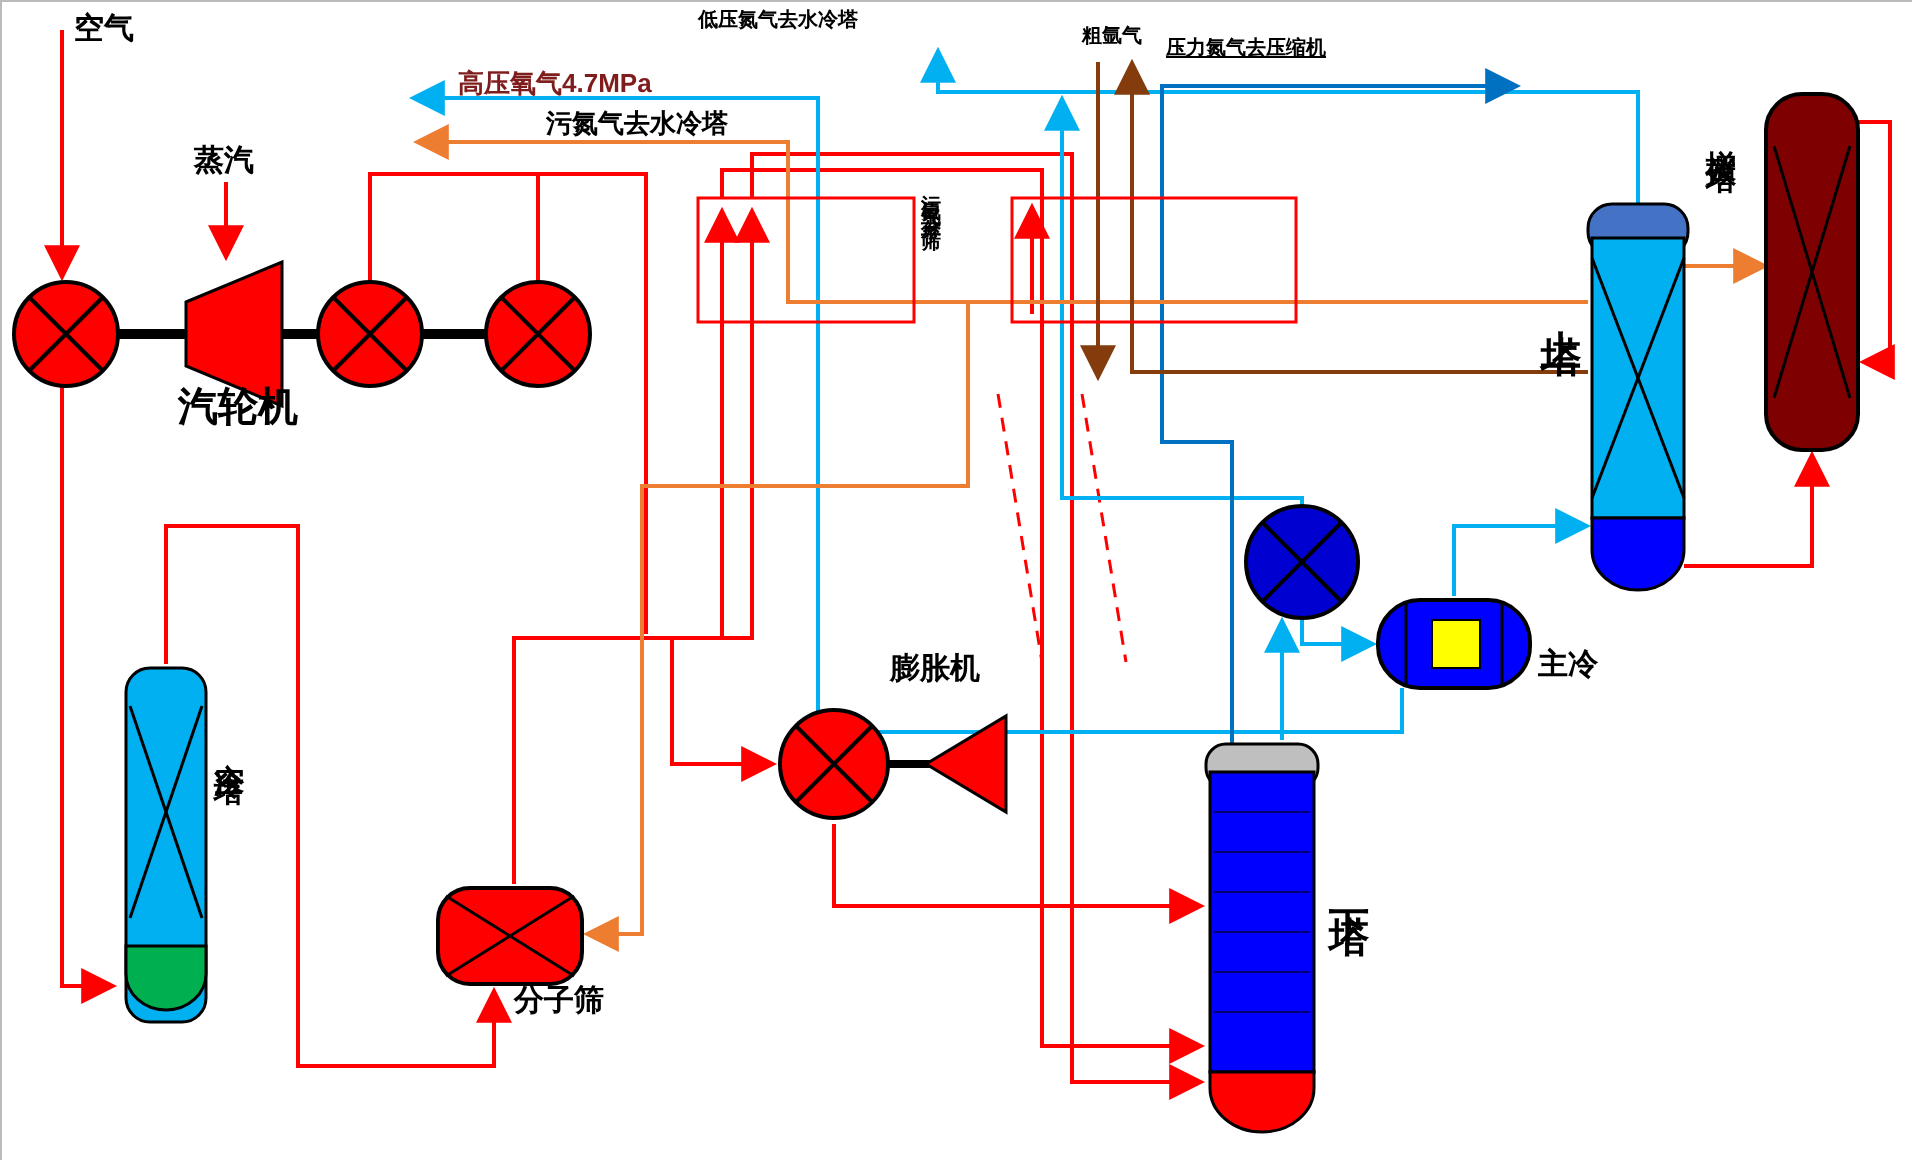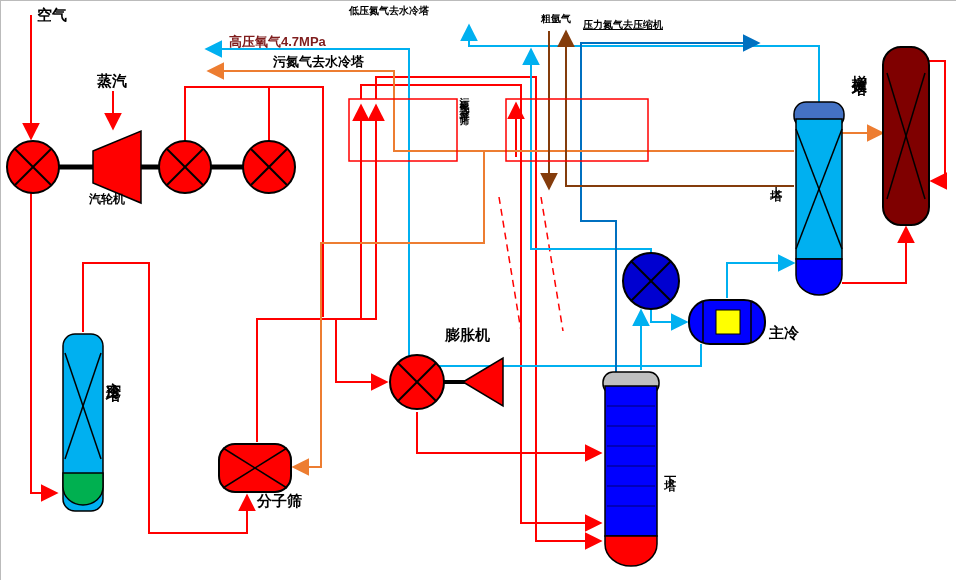--- a/index.html
+++ b/index.html
@@ -12,21 +12,21 @@
   .lbl{
     position:absolute;font-weight:bold;color:#000;font-size:15px;
     white-space:nowrap;line-height:1.1;
   }
   .vert{
     writing-mode:vertical-rl;text-orientation:upright;letter-spacing:3px;
     white-space:normal;
   }
   .small{font-size:13px;}
   .mid{font-size:10px;}
-  .big{font-size:12px;text-align:center;}
+  .big{font-size:20px;}
 </style>
 </head>
 <body>
 
 <div id="canvas">
 
   <svg id="flow" width="956" height="580" viewBox="0 0 956 580">
     <defs>
       <marker id="mr" viewBox="0 0 10 10" refX="8" refY="5" markerWidth="9" markerHeight="9" orient="auto-start-reverse">
         <path d="M0,0 L10,5 L0,10 z" fill="#FF0000"></path>

